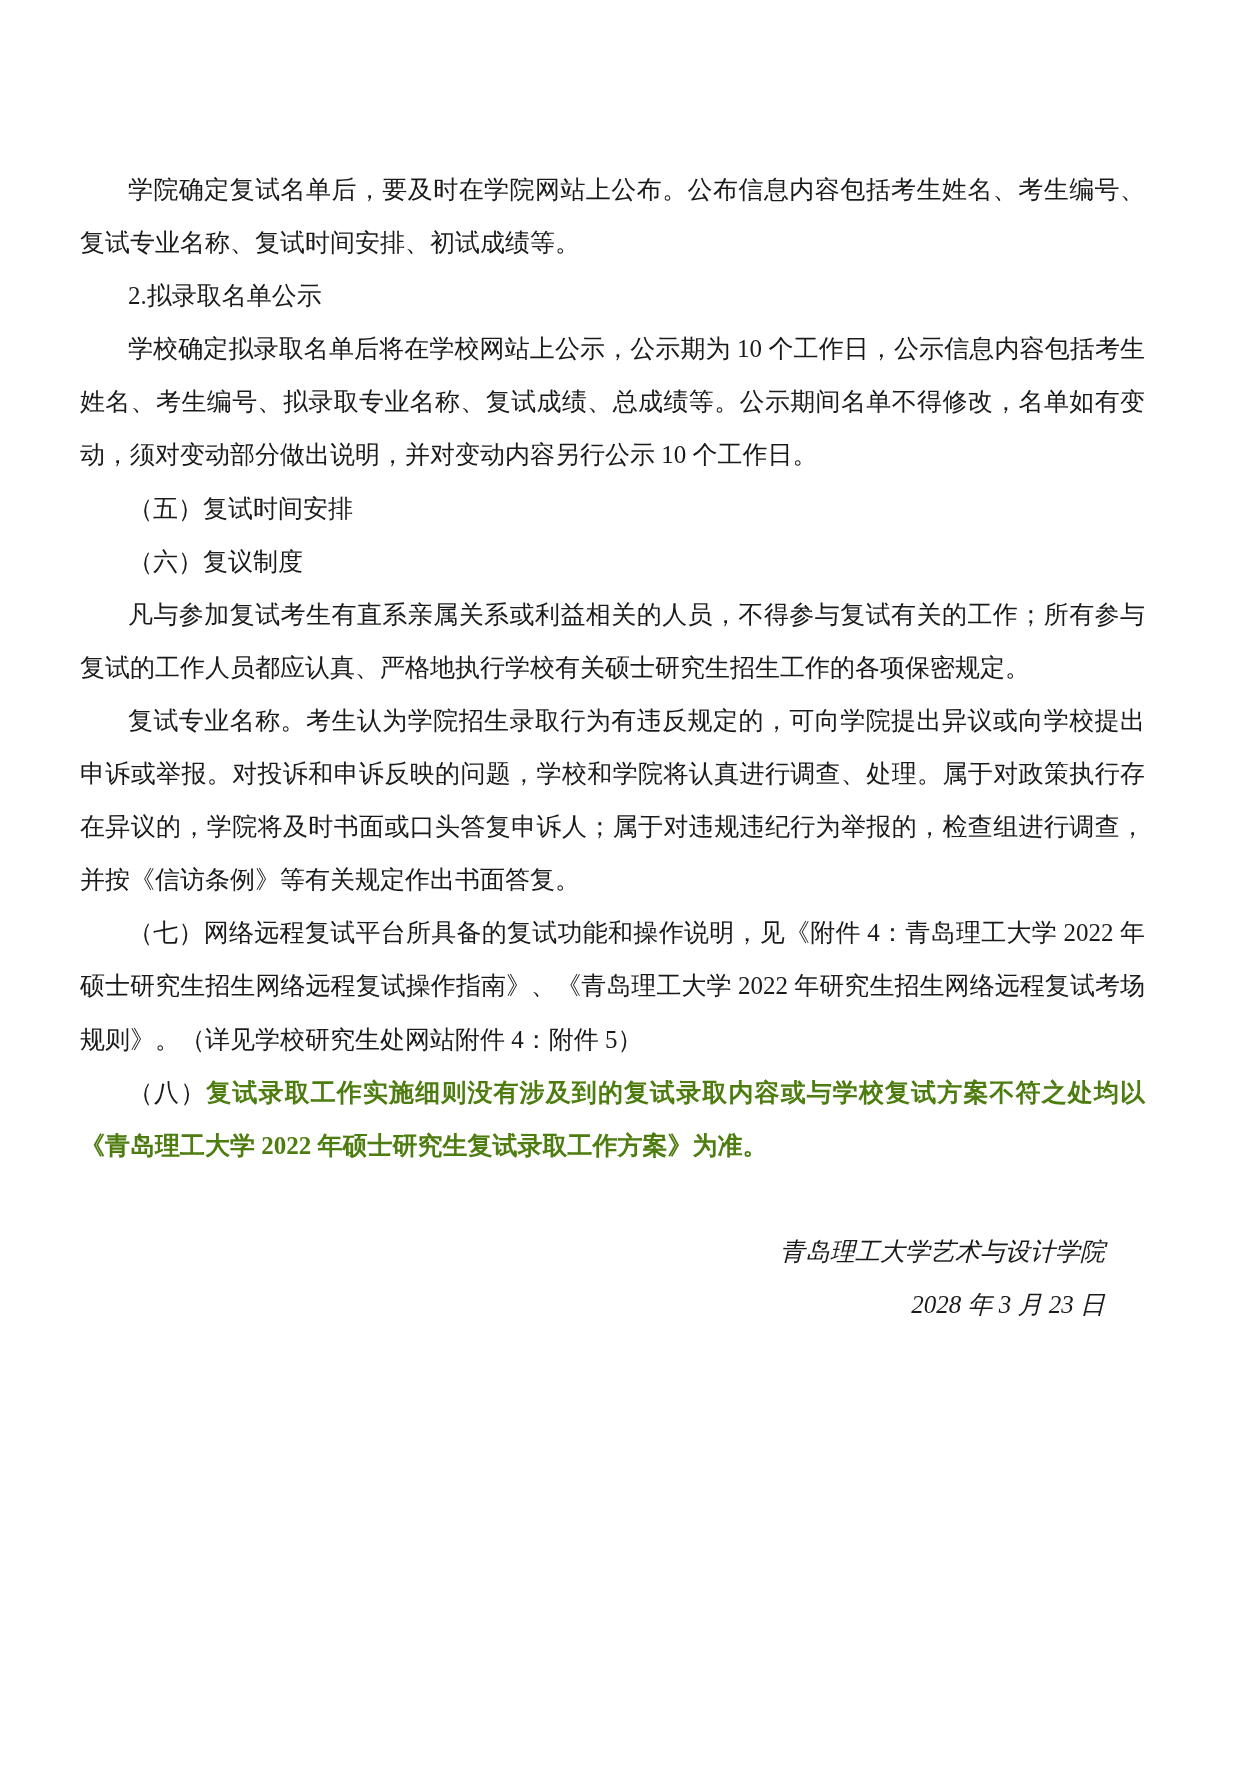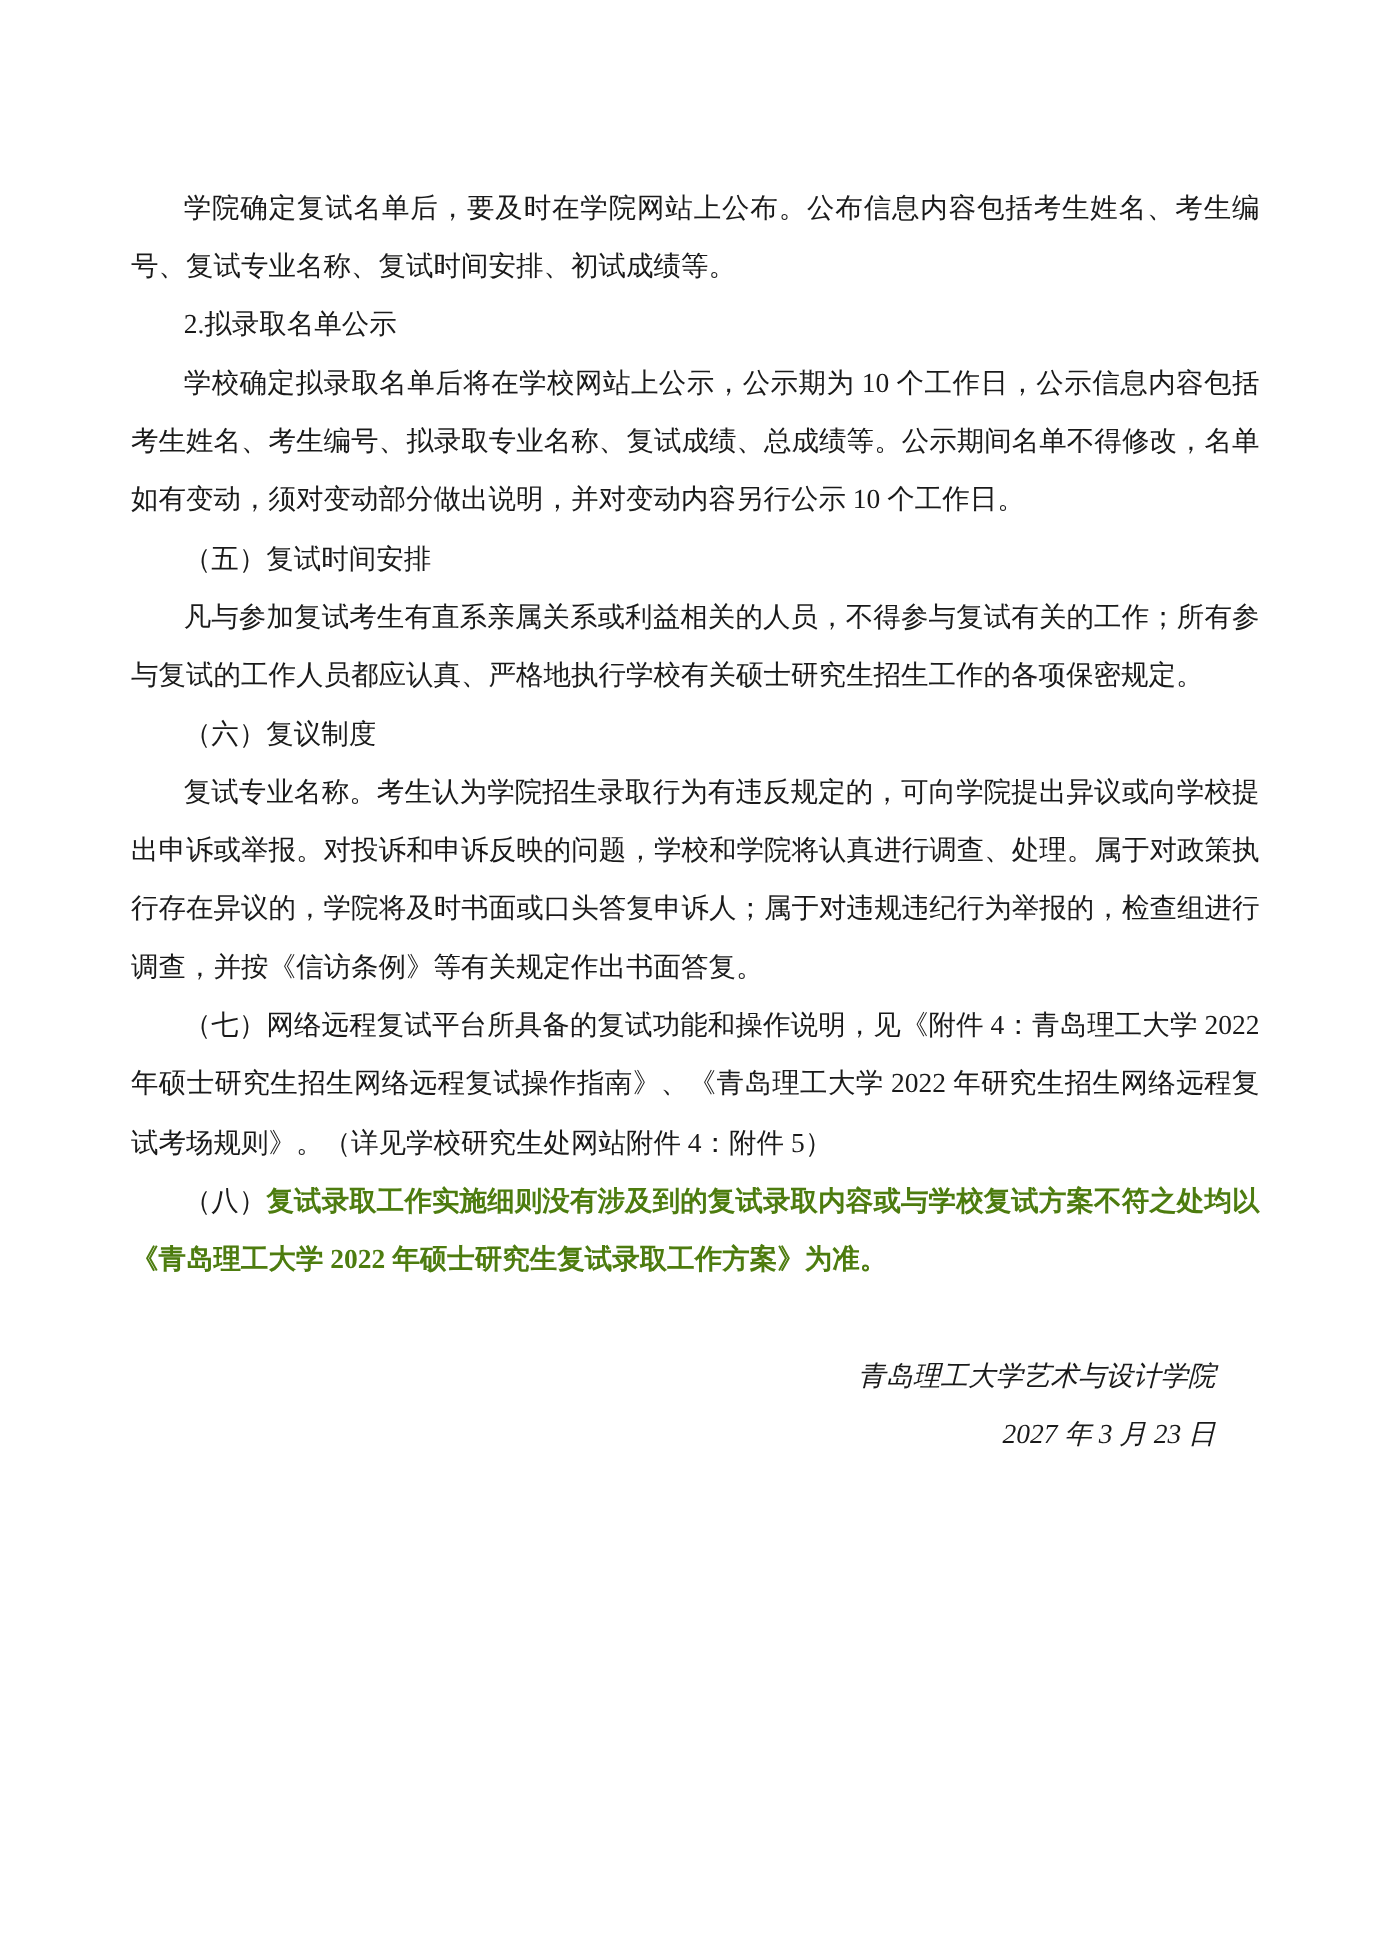--- a/index.html
+++ b/index.html
@@ -7,21 +7,21 @@
     padding: 0;
     background: #ffffff;
   }
   .page {
     position: relative;
     width: 1256px;
     height: 1777px;
     margin: 0 auto;
     background: #ffffff;
     box-sizing: border-box;
-    padding: 163px 111px 0 119px;
+    padding: 163px 111px 0 80px;
     font-family: "Liberation Serif", "DejaVu Serif", serif;
     font-size: 25px;
     line-height: 53.1px;
     color: #1a1a1a;
     overflow: hidden;
   }
   .para {
     margin: 0;
     text-align: justify;
     text-justify: inter-ideograph;
@@ -49,29 +49,29 @@
 <div class="page">
 
   <p class="para">学院确定复试名单后，要及时在学院网站上公布。公布信息内容包括考生姓名、考生编号、复试专业名称、复试时间安排、初试成绩等。</p>
 
   <p class="para">2.拟录取名单公示</p>
 
   <p class="para">学校确定拟录取名单后将在学校网站上公示，公示期为 10 个工作日，公示信息内容包括考生姓名、考生编号、拟录取专业名称、复试成绩、总成绩等。公示期间名单不得修改，名单如有变动，须对变动部分做出说明，并对变动内容另行公示 10 个工作日。</p>
 
   <p class="para">（五）复试时间安排</p>
 
+  <p class="para">（六）复议制度</p>
+
   <p class="para">凡与参加复试考生有直系亲属关系或利益相关的人员，不得参与复试有关的工作；所有参与复试的工作人员都应认真、严格地执行学校有关硕士研究生招生工作的各项保密规定。</p>
-
-  <p class="para">（六）复议制度</p>
 
   <p class="para">复试专业名称。考生认为学院招生录取行为有违反规定的，可向学院提出异议或向学校提出申诉或举报。对投诉和申诉反映的问题，学校和学院将认真进行调查、处理。属于对政策执行存在异议的，学院将及时书面或口头答复申诉人；属于对违规违纪行为举报的，检查组进行调查，并按《信访条例》等有关规定作出书面答复。</p>
 
   <p class="para">（七）网络远程复试平台所具备的复试功能和操作说明，见《附件 4：青岛理工大学 2022 年硕士研究生招生网络远程复试操作指南》、《青岛理工大学 2022 年研究生招生网络远程复试考场规则》。（详见学校研究生处网站附件 4：附件 5）</p>
 
   <p class="para"><span>（八）</span><span class="b">复试录取工作实施细则没有涉及到的复试录取内容或与学校复试方案不符之处均以《青岛理工大学 2022 年硕士研究生复试录取工作方案》为准。</span></p>
 
 
   <div class="closing">
     <p>青岛理工大学艺术与设计学院</p>
-    <p>2027 年 3 月 23 日</p>
+    <p>2028 年 3 月 23 日</p>
   </div>
 
 </div>
 
 </body></html>

